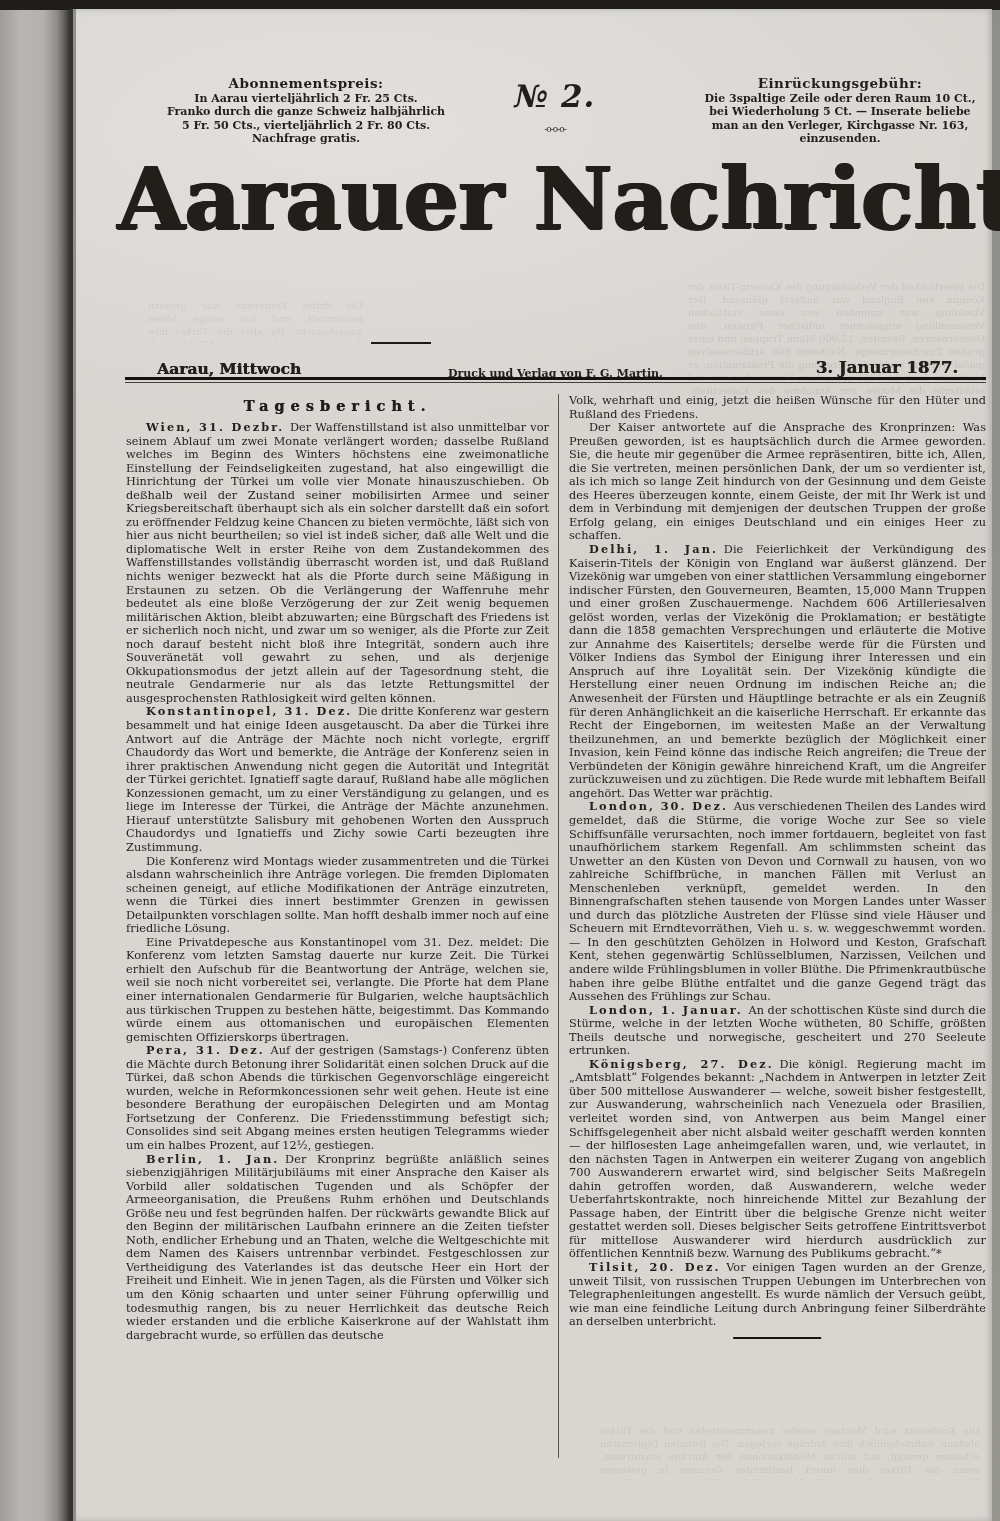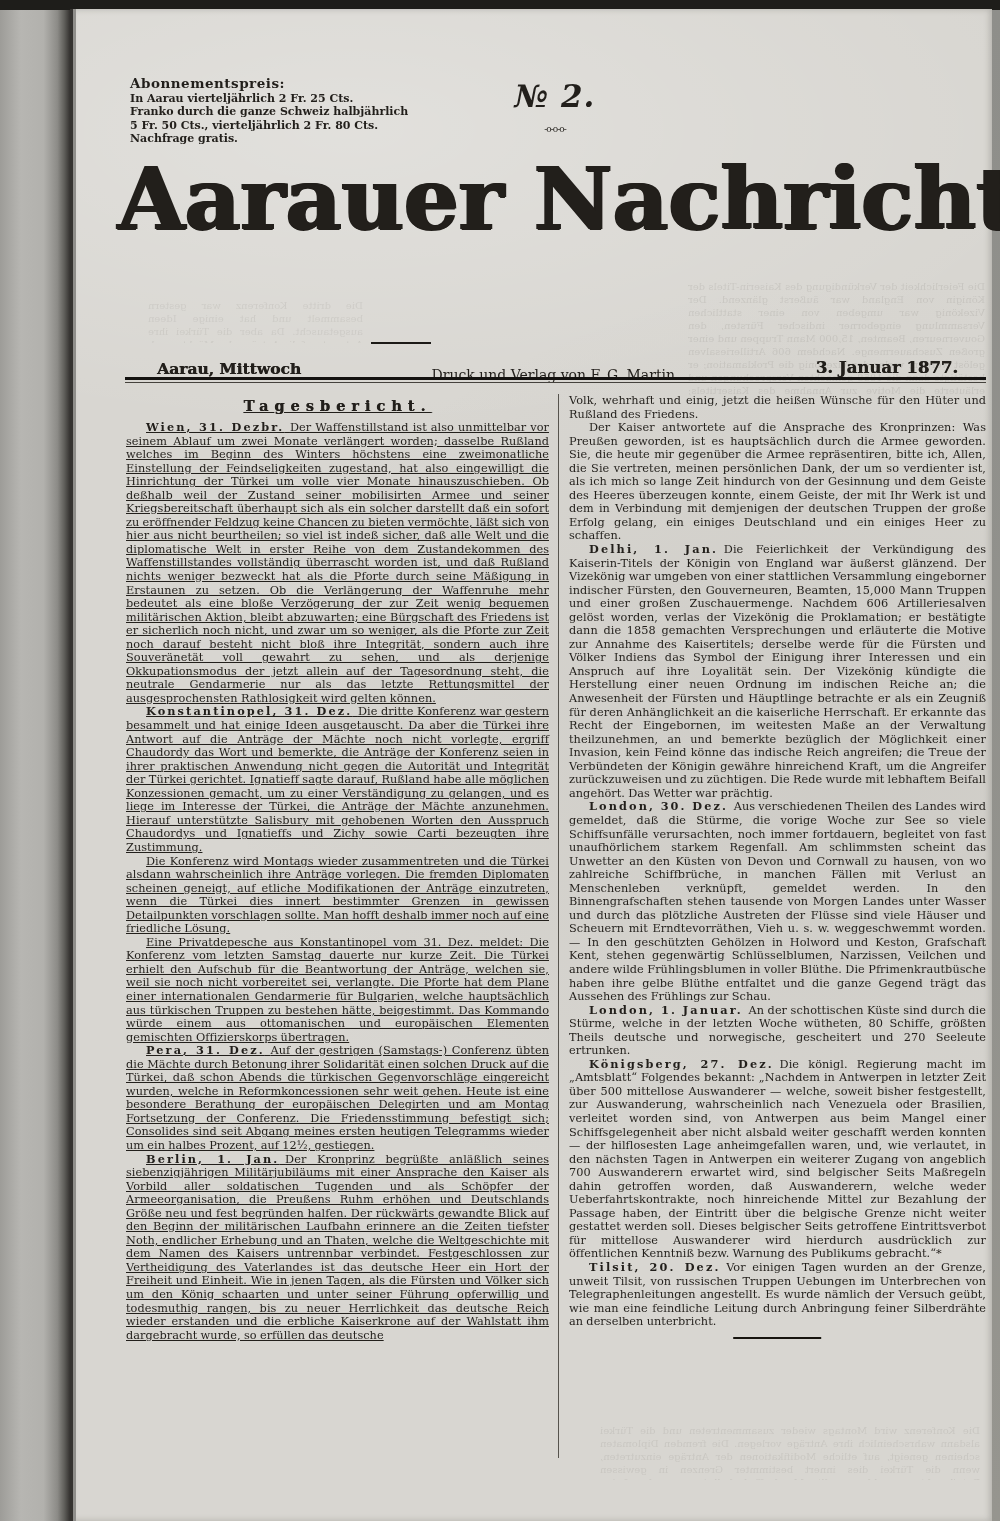--- a/index.html
+++ b/index.html
@@ -15,42 +15,42 @@
           radial-gradient(1200px 500px at 30% 8%,rgba(255,255,255,.25),rgba(255,255,255,0) 60%),
           radial-gradient(900px 700px at 85% 50%,rgba(120,115,105,.10),rgba(0,0,0,0) 70%),
           #d8d6d1;
         border-left:3px solid #353330;
         box-shadow:inset 3px 0 0 #8f8e8a, inset -2px 0 6px rgba(60,58,52,.25);}
   
   .ghost{position:absolute;overflow:hidden;opacity:.11;color:#4a463f;
          transform:scaleX(-1);filter:blur(.6px);font-size:10px;line-height:13px;
          text-align:justify;pointer-events:none;}
   
-  .hdr-box{position:absolute;font-size:11px;line-height:13.6px;text-align:left;font-weight:bold;}
+  .hdr-box{position:absolute;font-size:11px;line-height:13.6px;text-align:center;font-weight:bold;}
   .hdr-box .bx-head{font-size:13.5px;font-weight:bold;letter-spacing:.5px;margin-bottom:1px;}
   .issue{position:absolute;left:470px;top:78px;width:170px;text-align:center;}
   .issue .no{font-size:31px;font-weight:bold;font-style:italic;letter-spacing:1px;}
   .issue .orn{font-size:9px;letter-spacing:-1px;margin-top:10px;color:#2a2723;}
   
   .masthead{position:absolute;left:118px;top:148px;width:874px;text-align:center;
         font-size:86px;font-weight:bold;letter-spacing:0px;white-space:nowrap;
         text-shadow:1.4px 0 0 currentColor,-1.4px 0 0 currentColor,0 1px 0 currentColor;}
   .subtitle{position:absolute;left:125px;top:301px;width:575px;text-align:center;
         font-size:20.5px;font-weight:bold;text-shadow:.5px 0 0 currentColor;}
   .subtitle-rule{position:absolute;left:371px;top:342px;width:60px;height:2px;background:#1c1a16;}
   .dateline-row{position:absolute;left:125px;top:358px;width:861px;height:28px;}
   .place-day{position:absolute;left:32px;top:1px;font-size:15.5px;font-weight:bold;text-shadow:.4px 0 0 currentColor;}
-  .imprint{position:absolute;left:0;right:0;top:9px;text-align:center;font-size:14px;font-weight:normal;}
+  .imprint{position:absolute;left:0;right:0;top:9px;text-align:center;font-size:11px;font-weight:bold;}
   .issue-date{position:absolute;right:28px;top:0;font-size:16.5px;font-weight:bold;text-shadow:.4px 0 0 currentColor;}
   .main-rule{position:absolute;left:125px;top:377px;width:861px;height:7px;
         background:linear-gradient(#141210 0 3px,rgba(0,0,0,0) 3px 4.6px,#45423d 4.6px 5.6px,rgba(0,0,0,0) 5.6px);}
   
   .columns{position:absolute;left:126px;top:394px;width:860px;height:1064px;overflow:hidden;display:flex;}
   .col{box-sizing:border-box;}
-  .col-left{width:432px;padding-right:9px;text-decoration:underline;}
+  .col-left{width:432px;padding-right:9px;}
   .col-right{width:428px;padding-left:10px;border-left:1px solid #56534d;}
   .section-head{text-align:center;font-size:14.5px;font-weight:bold;letter-spacing:6px;
         margin:3px 0 7px 0;text-shadow:.4px 0 0 currentColor;}
   .para{margin:0;font-size:11.3px;line-height:13.55px;text-align:justify;text-indent:20px;
         word-spacing:-.4px;letter-spacing:.05px;}
   .para.noindent{text-indent:0;}
   .dateline{letter-spacing:2.1px;font-weight:bold;}
   .end-rule{width:88px;height:2.5px;background:#17150f;margin:8px auto 0 52%;transform:translateX(-60%);}
 </style>
 </head>
@@ -71,20 +71,27 @@
     <div>Franko durch die ganze Schweiz halbjährlich</div>
     <div>5 Fr. 50 Cts., vierteljährlich 2 Fr. 80 Cts.</div>
     <div>Nachfrage gratis.</div>
   </div>
 
   <div class="issue">
     <div class="no">№ 2.</div>
     <div class="orn">-o-o-o-</div>
   </div>
 
+  <div class="hdr-box" style="left:695px;top:77px;width:290px;">
+    <div class="bx-head">Einrückungsgebühr:</div>
+    <div>Die 3spaltige Zeile oder deren Raum 10 Ct.,</div>
+    <div>bei Wiederholung 5 Ct. — Inserate beliebe</div>
+    <div>man an den Verleger, Kirchgasse Nr. 163,</div>
+    <div>einzusenden.</div>
+  </div>
 
   <div class="masthead">Aarauer Nachrichten.</div>
   <div class="subtitle-rule"></div>
 
   <div class="dateline-row">
     <span class="place-day">Aarau, Mittwoch</span>
     <span class="imprint">Druck und Verlag von F. G. Martin.</span>
     <span class="issue-date">3. Januar 1877.</span>
   </div>
   <div class="main-rule"></div>

